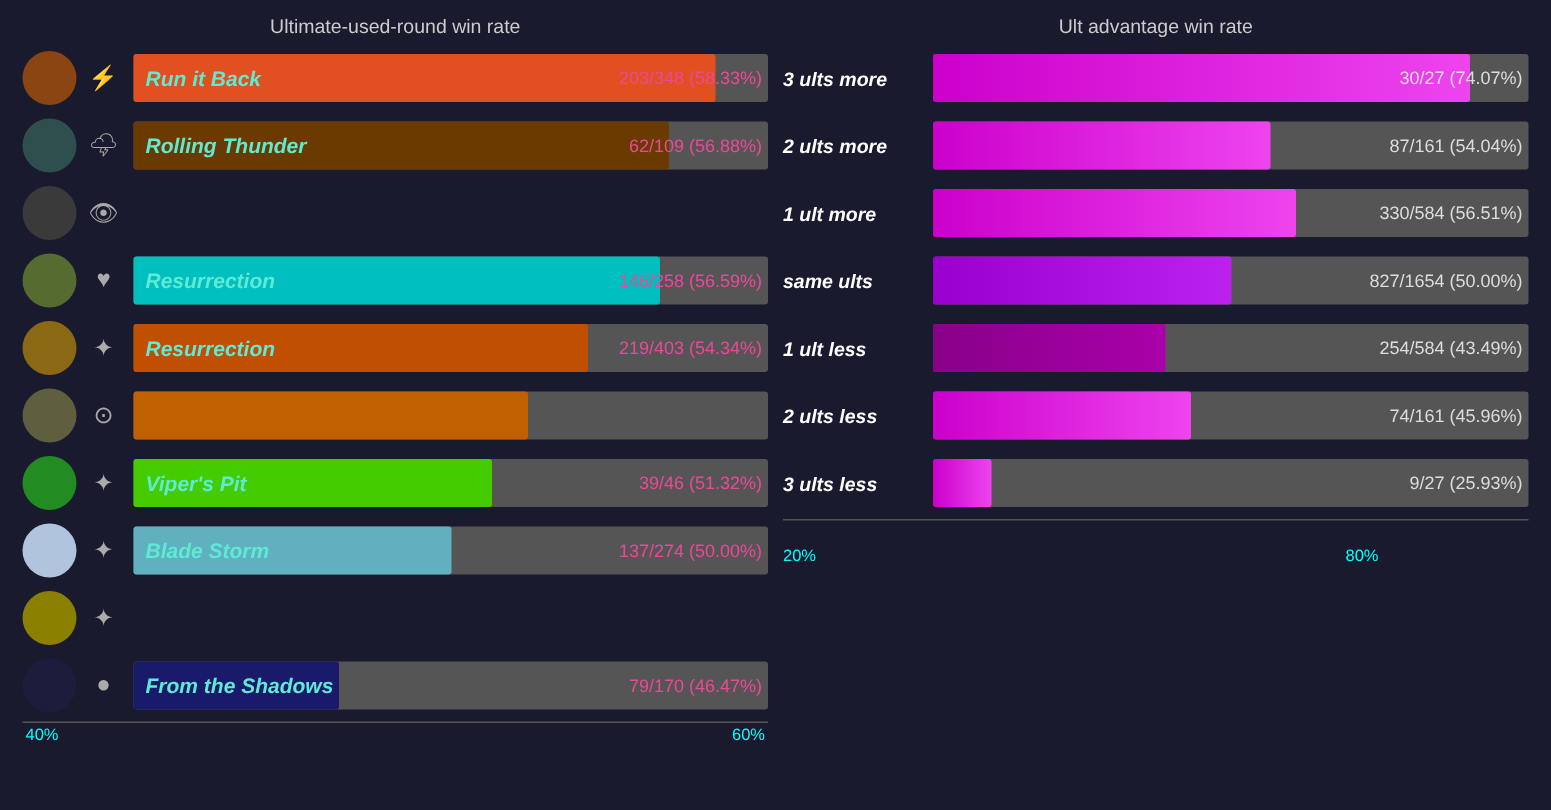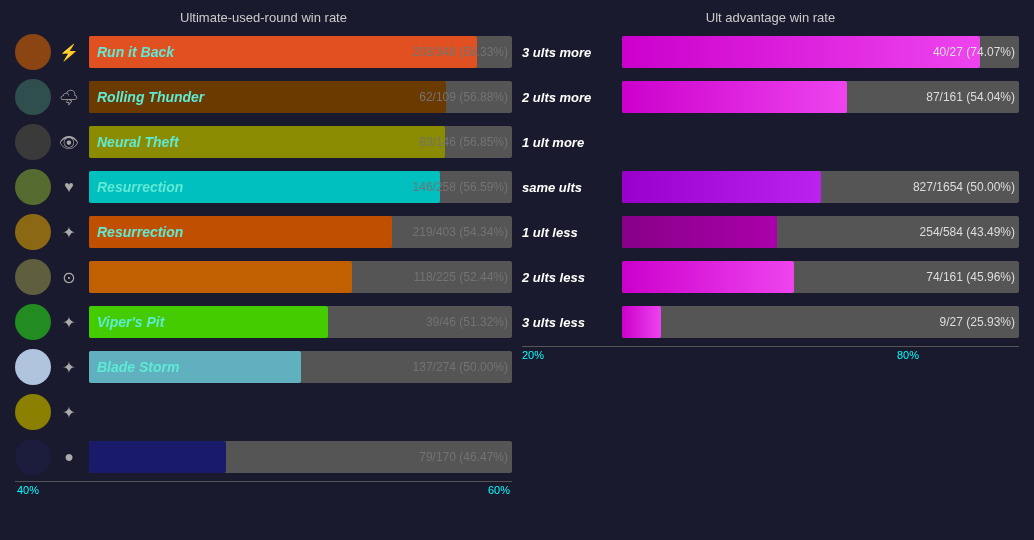--- a/index.html
+++ b/index.html
@@ -91,21 +91,21 @@
       white-space: nowrap;
       z-index: 2;
     }
 
     .bar-value {
       position: absolute;
       top: 0; right: 4px; bottom: 0;
       display: flex;
       align-items: center;
       font-size: 12px;
-      color: #737373;
+      color: #ec4899;
       z-index: 2;
       white-space: nowrap;
     }
 
     .axis-line {
       width: 100%;
       height: 1px;
       background: #555;
       position: relative;
       margin-top: 2px;
@@ -169,21 +169,21 @@
       color: #ddd;
       z-index: 2;
       white-space: nowrap;
     }
 
     .adv-axis-labels {
       display: flex;
       justify-content: space-between;
       color: #0ff;
       font-size: 11px;
-      margin-top: 2px;
+      margin-top: 18px;
       padding: 0 100px 0 0;
     }
 
     
     .av1 { background: #8B4513; }
     .av2 { background: #2F4F4F; }
     .av3 { background: #4a4a4a; }
     .av4 { background: #556B2F; }
     .av5 { background: #8B6914; }
     .av6 { background: #5F5F3F; }
@@ -216,26 +216,20 @@
           <div class="bar-container">
             <div class="bar-bg"></div>
             <div class="bar-fill" style="width: 84.4%; background: rgb(107, 58, 0);"></div>
             <div class="bar-label">Rolling Thunder</div>
             <div class="bar-value">62/109 (56.88%)</div>
           </div>
         </div>
         <div class="ult-row">
           <div class="avatar av3" style="background: rgb(58, 58, 58);"></div>
           <div class="ult-icon" style="color: rgb(170, 170, 170);">👁</div>
-          <div class="bar-container">
-            <div class="bar-bg"></div>
-            <div class="bar-fill" style="width: 84.25%; background: rgb(139, 139, 0);"></div>
-            <div class="bar-label">Neural Theft</div>
-            <div class="bar-value">83/146 (56.85%)</div>
-          </div>
         </div>
         <div class="ult-row">
           <div class="avatar av4" style="background: rgb(85, 107, 47);"></div>
           <div class="ult-icon" style="color: rgb(170, 170, 170);">♥</div>
           <div class="bar-container">
             <div class="bar-bg"></div>
             <div class="bar-fill" style="width: 82.95%; background: rgb(0, 191, 191);"></div>
             <div class="bar-label">Resurrection</div>
             <div class="bar-value">146/258 (56.59%)</div>
           </div>
@@ -249,21 +243,20 @@
             <div class="bar-label">Resurrection</div>
             <div class="bar-value">219/403 (54.34%)</div>
           </div>
         </div>
         <div class="ult-row">
           <div class="avatar av6" style="background: rgb(95, 95, 63);"></div>
           <div class="ult-icon" style="color: rgb(170, 170, 170);">⊙</div>
           <div class="bar-container">
             <div class="bar-bg"></div>
             <div class="bar-fill" style="width: 62.2%; background: rgb(192, 96, 0);"></div>
-            <div class="bar-value">118/225 (52.44%)</div>
           </div>
         </div>
         <div class="ult-row">
           <div class="avatar av7" style="background: rgb(34, 139, 34);"></div>
           <div class="ult-icon" style="color: rgb(170, 170, 170);">✦</div>
           <div class="bar-container">
             <div class="bar-bg"></div>
             <div class="bar-fill" style="width: 56.6%; background: rgb(68, 204, 0);"></div>
             <div class="bar-label">Viper's Pit</div>
             <div class="bar-value">39/46 (51.32%)</div>
@@ -282,52 +275,58 @@
         <div class="ult-row">
           <div class="avatar av9" style="background: rgb(139, 128, 0);"></div>
           <div class="ult-icon" style="color: rgb(170, 170, 170);">✦</div>
         </div>
         <div class="ult-row">
           <div class="avatar av10" style="background: rgb(28, 28, 60);"></div>
           <div class="ult-icon" style="color: rgb(170, 170, 170);">●</div>
           <div class="bar-container">
             <div class="bar-bg"></div>
             <div class="bar-fill" style="width: 32.35%; background: rgb(26, 26, 106);"></div>
+            <div class="bar-label">From the Shadows</div>
             <div class="bar-value">79/170 (46.47%)</div>
           </div>
         </div>
       </div>
     <div class="axis-line"></div>
     <div class="axis-labels">
       <span>40%</span>
       <span>60%</span>
     </div>
   </div>
 
   <div class="right-section">
     <div class="section-title">Ult advantage win rate</div>
     <div id="right-bars">
         <div class="ult-adv-row">
           <div class="adv-label">3 ults more</div>
           <div class="adv-bar-container">
             <div class="adv-bar-bg"></div>
             <div class="adv-bar-fill" style="width: 90.1167%; background: linear-gradient(to right, rgb(204, 0, 204), rgb(238, 68, 238));"></div>
-            <div class="adv-bar-value">40/27 (74.07%)</div>
+            <div class="adv-bar-value">30/27 (74.07%)</div>
           </div>
         </div>
         <div class="ult-adv-row">
           <div class="adv-label">2 ults more</div>
           <div class="adv-bar-container">
             <div class="adv-bar-bg"></div>
             <div class="adv-bar-fill" style="width: 56.7333%; background: linear-gradient(to right, rgb(204, 0, 204), rgb(238, 68, 238));"></div>
             <div class="adv-bar-value">87/161 (54.04%)</div>
           </div>
         </div>
         <div class="ult-adv-row">
           <div class="adv-label">1 ult more</div>
+          <div class="adv-bar-container">
+            <div class="adv-bar-bg"></div>
+            <div class="adv-bar-fill" style="width: 60.85%; background: linear-gradient(to right, rgb(204, 0, 204), rgb(238, 68, 238));"></div>
+            <div class="adv-bar-value">330/584 (56.51%)</div>
+          </div>
         </div>
         <div class="ult-adv-row">
           <div class="adv-label">same ults</div>
           <div class="adv-bar-container">
             <div class="adv-bar-bg"></div>
             <div class="adv-bar-fill" style="width: 50%; background: linear-gradient(to right, rgb(153, 0, 204), rgb(187, 34, 238));"></div>
             <div class="adv-bar-value">827/1654 (50.00%)</div>
           </div>
         </div>
         <div class="ult-adv-row">

